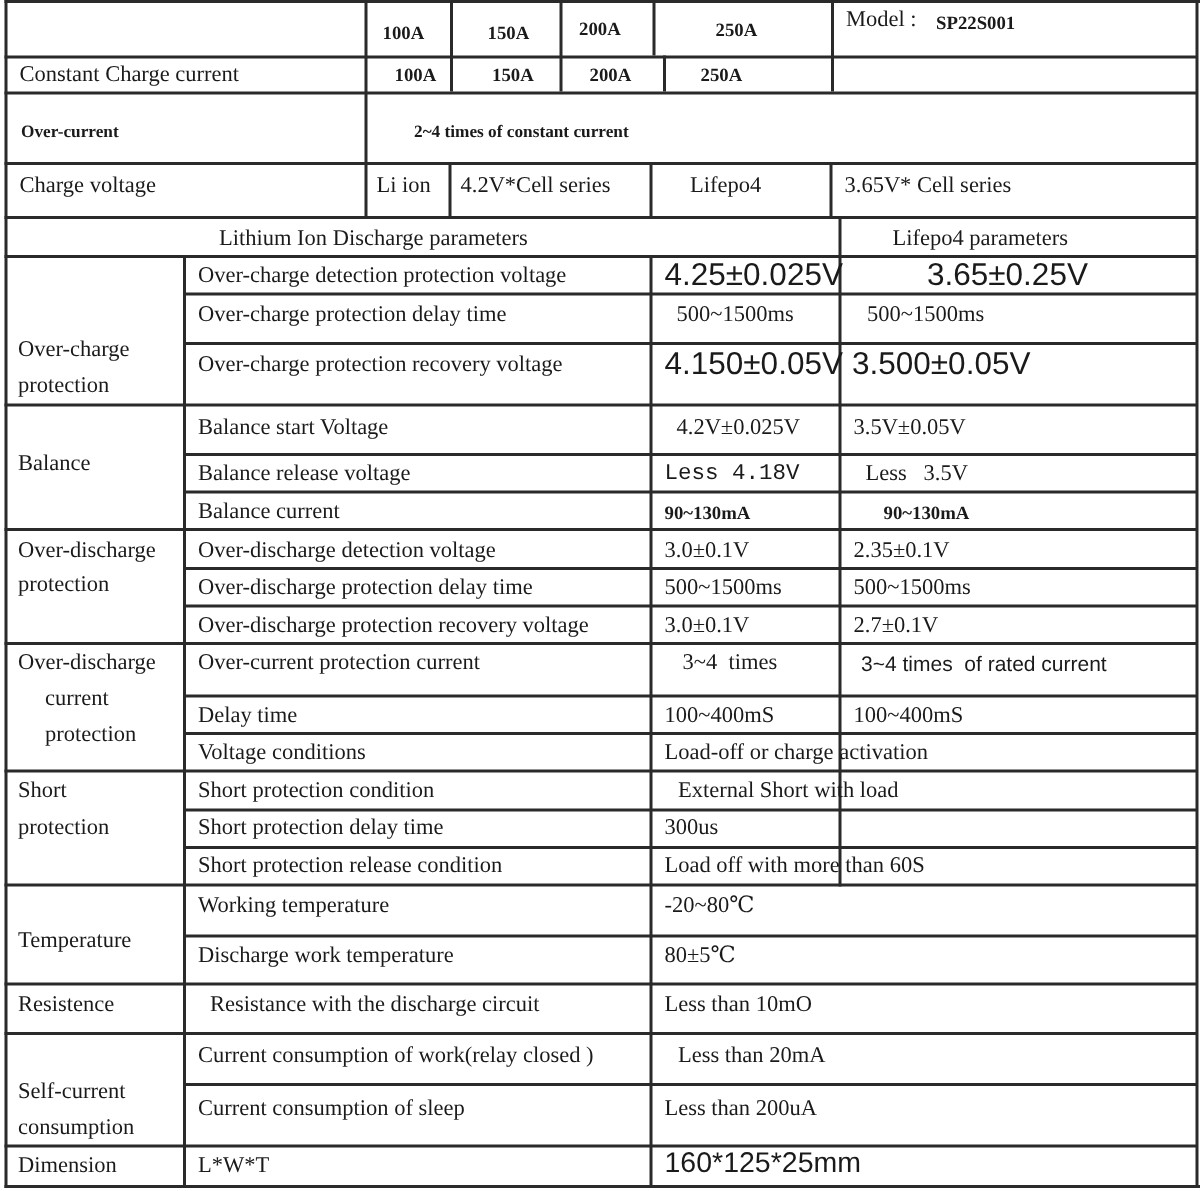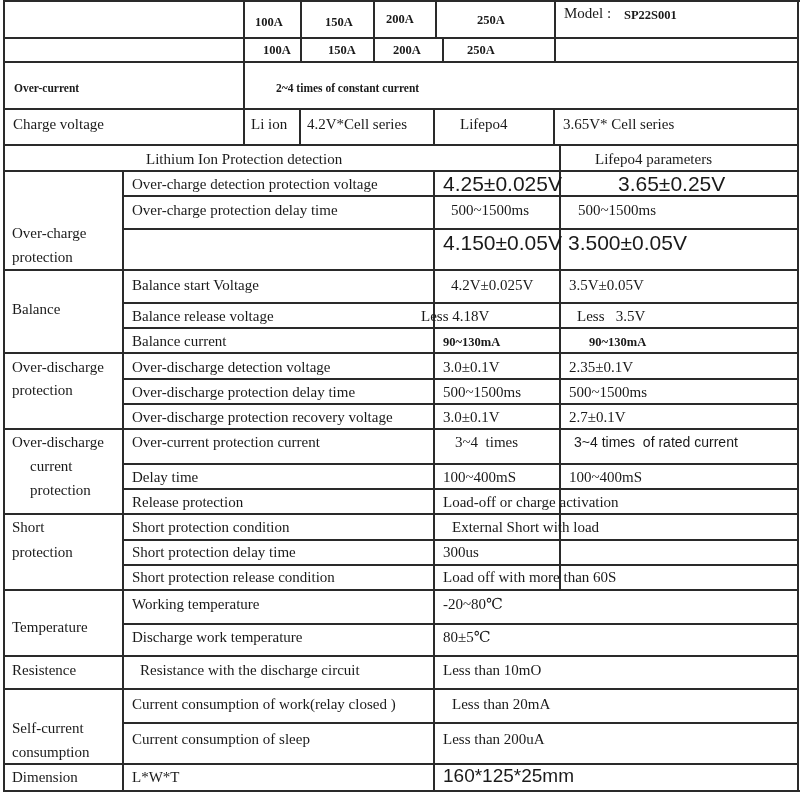--- a/index.html
+++ b/index.html
@@ -37,36 +37,37 @@
   <div class="vl" style="left:433px;top:108px;height:37px;"></div>
   <div class="vl" style="left:553px;top:108px;height:37px;"></div>
 
   <span class="t sans" style="left:255px;top:13px;">100A</span>
   <span class="t sans" style="left:325px;top:13px;">150A</span>
   <span class="t sans" style="left:386px;top:10px;">200A</span>
   <span class="t sans" style="left:477px;top:11px;">250A</span>
   <span class="t serif" style="left:564px;top:4px;">Model :</span>
   <span class="t sans" style="left:624px;top:6px;">SP22S001</span>
 
+  <span class="t serif" style="left:13px;top:41px;">Constant Charge current</span>
   <span class="t sans" style="left:263px;top:41px;">100A</span>
   <span class="t sans" style="left:328px;top:41px;">150A</span>
   <span class="t sans" style="left:393px;top:41px;">200A</span>
   <span class="t sans" style="left:467px;top:41px;">250A</span>
 
   <span class="t sans" style="left:14px;top:79px;font-size:11.5px;">Over-current</span>
   <span class="t sans" style="left:276px;top:79px;font-size:11.5px;">2~4 times of constant current</span>
 
   <span class="t serif" style="left:13px;top:115px;">Charge voltage</span>
   <span class="t serif" style="left:251px;top:115px;">Li ion</span>
   <span class="t serif" style="left:307px;top:115px;">4.2V*Cell series</span>
   <span class="t serif" style="left:460px;top:115px;">Lifepo4</span>
   <span class="t serif" style="left:563px;top:115px;">3.65V* Cell series</span>
 
   <div class="vl" style="left:559px;top:145px;height:446px;"></div>
-  <span class="t serif" style="left:146px;top:150px;">Lithium Ion Protection detection</span>
+  <span class="t serif" style="left:146px;top:150px;">Lithium Ion Discharge parameters</span>
   <span class="t serif" style="left:595px;top:150px;">Lifepo4 parameters</span>
 
   <div class="vl" style="left:122px;top:170px;height:622px;"></div>
   <div class="vl" style="left:433px;top:170px;height:622px;"></div>
 
   <div class="hl" style="left:3px;top:269px;width:795px;"></div>
   <div class="hl" style="left:3px;top:352px;width:795px;"></div>
   <div class="hl" style="left:3px;top:428px;width:795px;"></div>
   <div class="hl" style="left:3px;top:513px;width:795px;"></div>
   <div class="hl" style="left:3px;top:589px;width:795px;"></div>
@@ -103,28 +104,29 @@
   <span class="t serif" style="left:12px;top:719px;">Self-current</span>
   <span class="t serif" style="left:12px;top:743px;">consumption</span>
   <span class="t serif" style="left:12px;top:768px;">Dimension</span>
 
   <span class="t serif" style="left:132px;top:175px;">Over-charge detection protection voltage</span>
   <span class="t sansn" style="left:443px;top:175px;">4.25±0.025V</span>
   <span class="t sansn" style="left:618px;top:175px;">3.65±0.25V</span>
   <span class="t serif" style="left:132px;top:201px;">Over-charge protection delay time</span>
   <span class="t serif" style="left:451px;top:201px;">500~1500ms</span>
   <span class="t serif" style="left:578px;top:201px;">500~1500ms</span>
+  <span class="t serif" style="left:132px;top:234px;">Over-charge protection recovery voltage</span>
   <span class="t sansn" style="left:443px;top:234px;">4.150±0.05V</span>
   <span class="t sansn" style="left:568px;top:234px;">3.500±0.05V</span>
 
   <span class="t serif" style="left:132px;top:276px;">Balance start Voltage</span>
   <span class="t serif" style="left:451px;top:276px;">4.2V±0.025V</span>
   <span class="t serif" style="left:569px;top:276px;">3.5V±0.05V</span>
   <span class="t serif" style="left:132px;top:307px;">Balance release voltage</span>
-  <span class="t serif" style="left:421px;top:307px;white-space:pre;">Less 4.18V</span>
+  <span class="t serif" style="left:443px;top:307px;white-space:pre;font-family:Liberation Mono, monospace;">Less 4.18V</span>
   <span class="t serif" style="left:577px;top:307px;white-space:pre;">Less   3.5V</span>
   <span class="t serif" style="left:132px;top:332px;">Balance current</span>
   <span class="t sans" style="left:443px;top:333px;">90~130mA</span>
   <span class="t sans" style="left:589px;top:333px;">90~130mA</span>
 
   <span class="t serif" style="left:132px;top:358px;">Over-discharge detection voltage</span>
   <span class="t serif" style="left:443px;top:358px;">3.0±0.1V</span>
   <span class="t serif" style="left:569px;top:358px;">2.35±0.1V</span>
   <span class="t serif" style="left:132px;top:383px;">Over-discharge protection delay time</span>
   <span class="t serif" style="left:443px;top:383px;">500~1500ms</span>
@@ -132,21 +134,21 @@
   <span class="t serif" style="left:132px;top:408px;">Over-discharge protection recovery voltage</span>
   <span class="t serif" style="left:443px;top:408px;">3.0±0.1V</span>
   <span class="t serif" style="left:569px;top:408px;">2.7±0.1V</span>
 
   <span class="t serif" style="left:132px;top:433px;">Over-current protection current</span>
   <span class="t serif" style="left:455px;top:433px;white-space:pre;">3~4  times</span>
   <span class="t sansn" style="left:574px;top:433px;font-size:14px;white-space:pre;">3~4 times  of rated current</span>
   <span class="t serif" style="left:132px;top:468px;">Delay time</span>
   <span class="t serif" style="left:443px;top:468px;">100~400mS</span>
   <span class="t serif" style="left:569px;top:468px;">100~400mS</span>
-  <span class="t serif" style="left:132px;top:493px;">Release protection</span>
+  <span class="t serif" style="left:132px;top:493px;">Voltage conditions</span>
   <span class="t serif" style="left:443px;top:493px;">Load-off or charge activation</span>
 
   <span class="t serif" style="left:452px;top:518px;">External Short with load</span>
   <span class="t serif" style="left:132px;top:518px;">Short protection condition</span>
   <span class="t serif" style="left:132px;top:543px;">Short protection delay time</span>
   <span class="t serif" style="left:443px;top:543px;">300us</span>
   <span class="t serif" style="left:132px;top:568px;">Short protection release condition</span>
   <span class="t serif" style="left:443px;top:568px;">Load off with more than 60S</span>
 
   <span class="t serif" style="left:132px;top:595px;">Working temperature</span>

